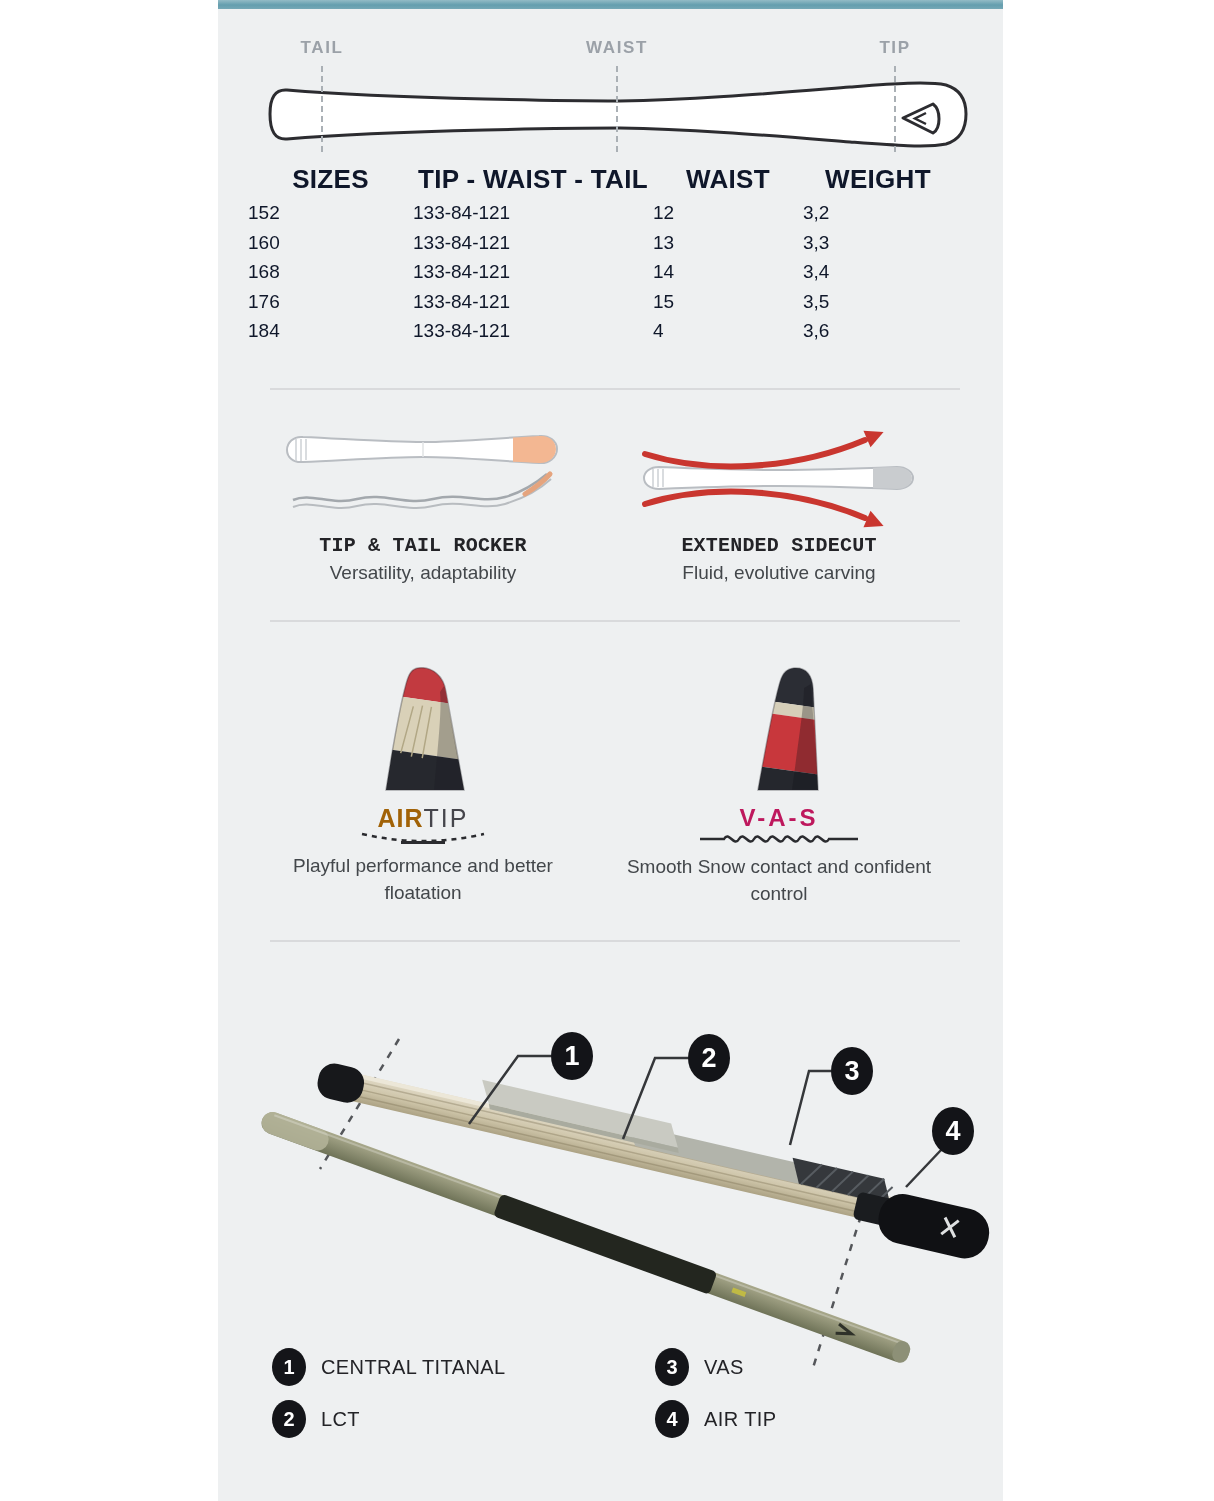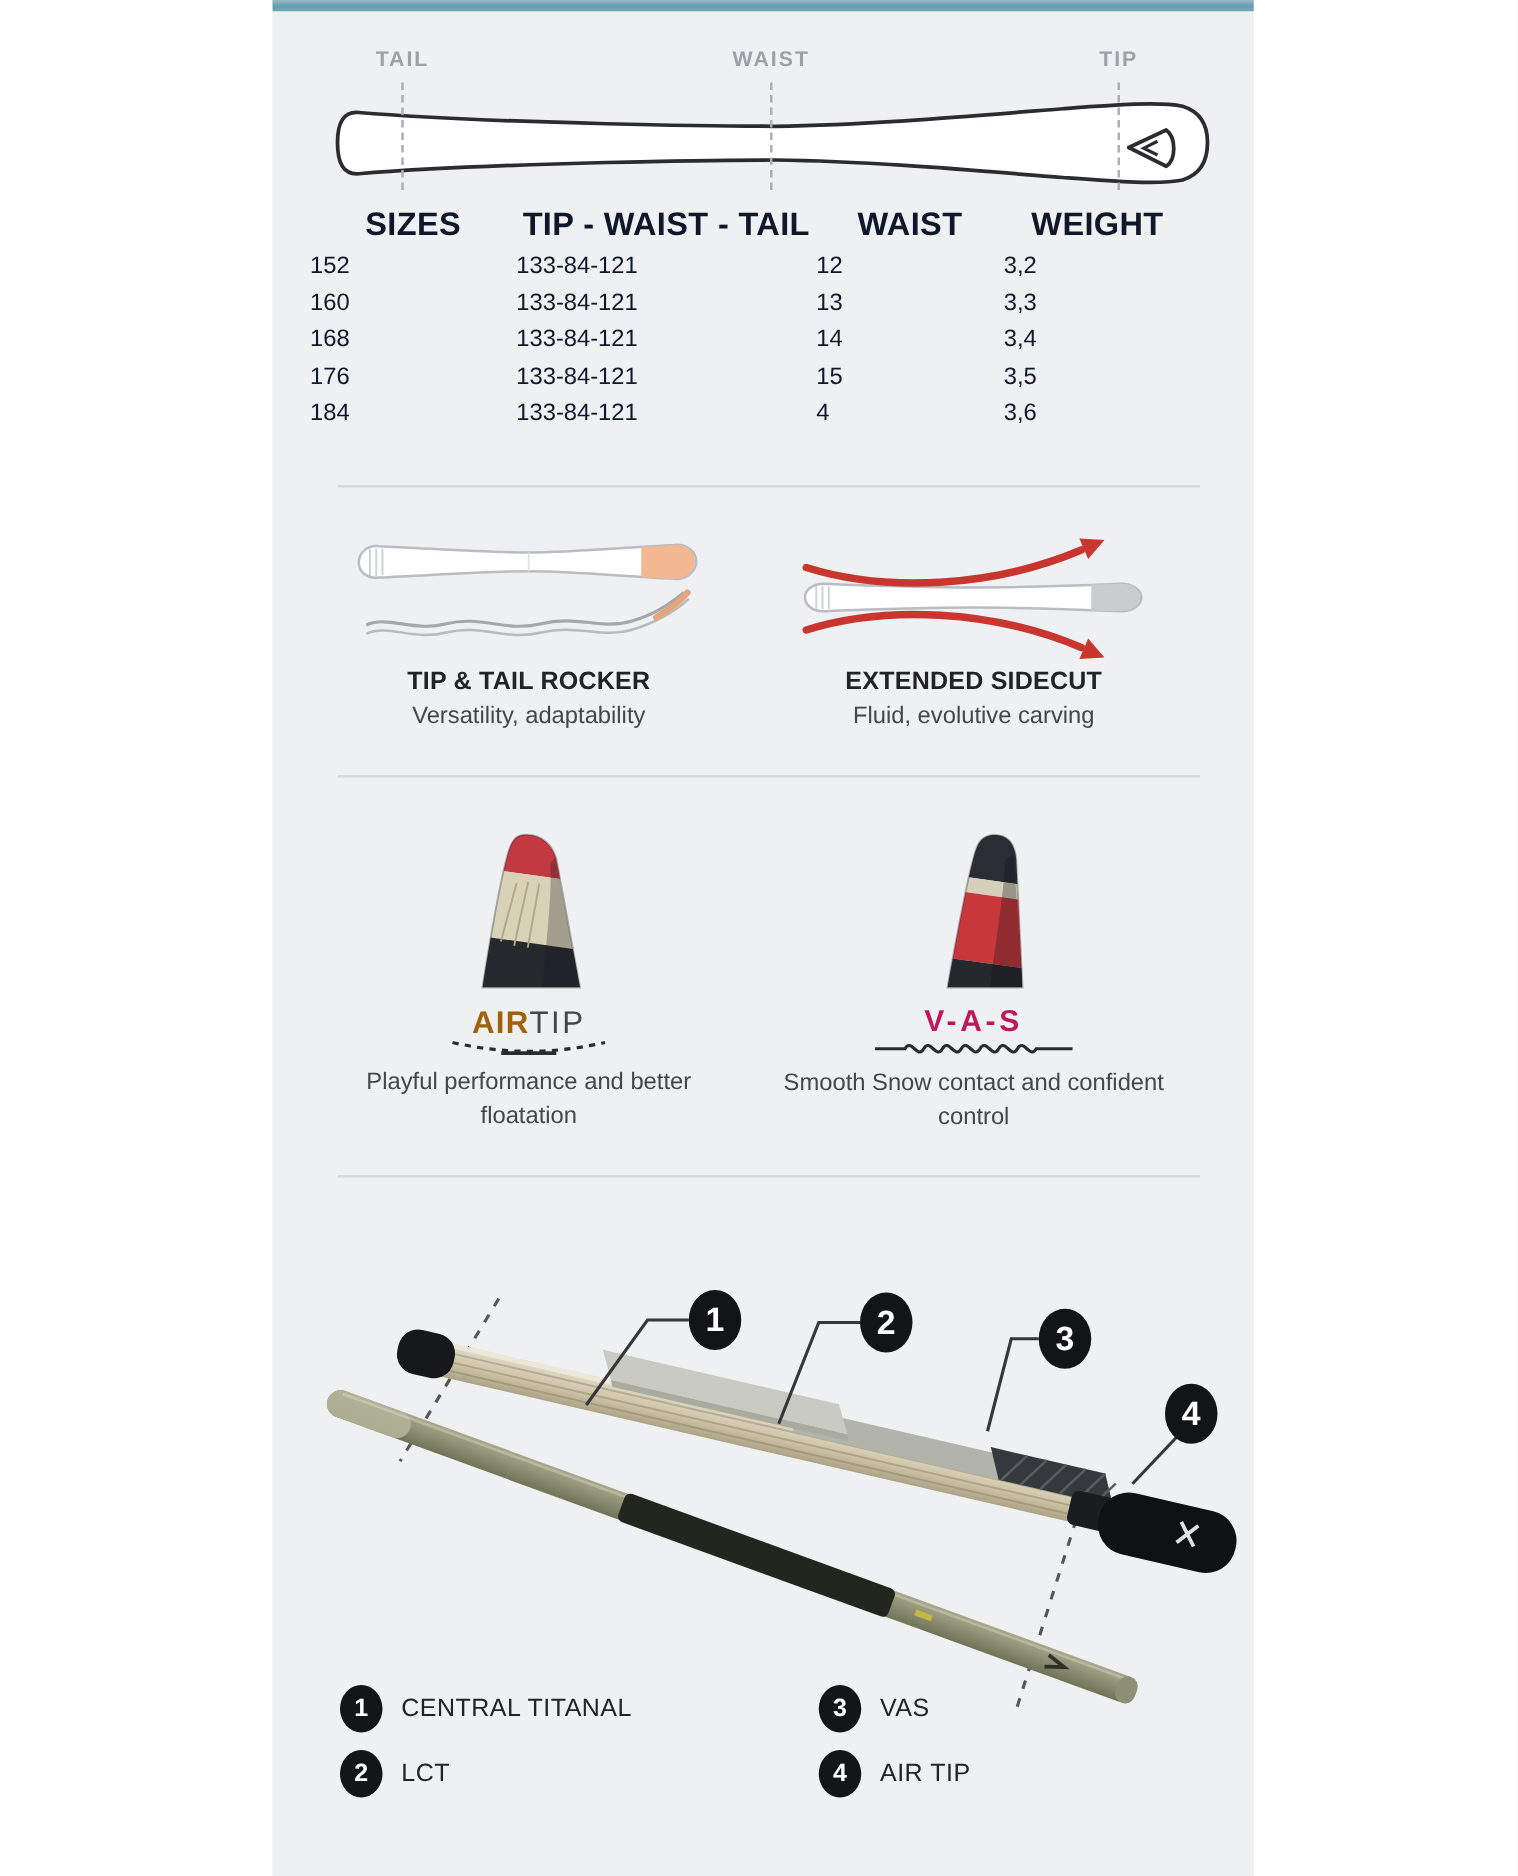--- a/index.html
+++ b/index.html
@@ -21,21 +21,21 @@
   .spec-table .th { font-size:26px; font-weight:bold; color:#0f172a; letter-spacing:0.3px;
                     text-align:center; height:34px; line-height:30px; }
   .spec-table .td { font-size:19px; color:#0f172a; text-align:left; height:29.6px;
                     line-height:29.6px; }
 
   .divider { position:absolute; left:52px; width:690px; height:2px; background:#d9dadc; }
 
   
   .col-left  { position:absolute; left:12px;  width:386px; text-align:center; }
   .col-right { position:absolute; left:368px; width:386px; text-align:center; }
-  .feat-title { font-size:20px; font-weight:bold; color:#232327; letter-spacing:0.2px; margin-top:4px; }
+  .feat-title { font-size:20px; font-weight:bold; color:#232327; letter-spacing:0.2px; margin-top:4px;font-family:Liberation Mono, monospace; }
   .feat-sub   { font-size:19px; color:#43474b; margin-top:5px; }
 
   
   .tech-desc { font-size:19px; color:#43474b; line-height:1.42; width:340px; margin:6px auto 0; }
   .logo-airtip { margin-top:6px; }
   .logo-airtip .b { font-size:25px; font-weight:bold; color:#a16207; letter-spacing:1px; }
   .logo-airtip .l { font-size:25px; font-weight:normal; color:#45454b; letter-spacing:2px; }
   .logo-vas { margin-top:6px; font-size:24px; font-weight:bold; color:#be185d; letter-spacing:3px; }
   .logo-underline { display:block; margin:-2px auto 0; }
   .tip-photo { display:block; margin:0 auto; }

